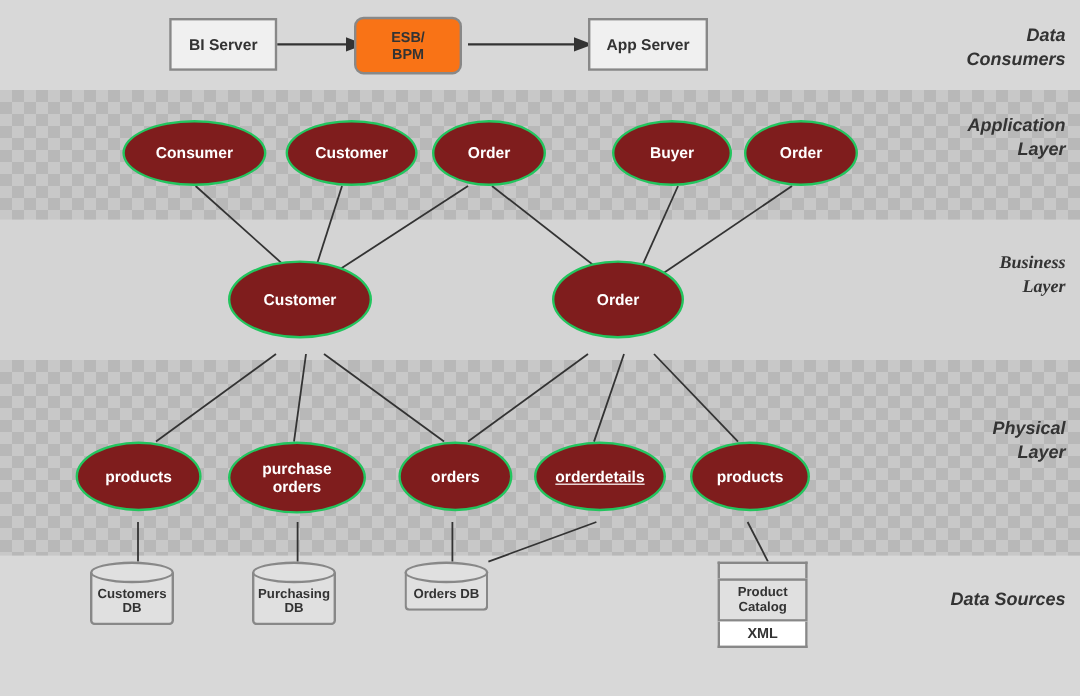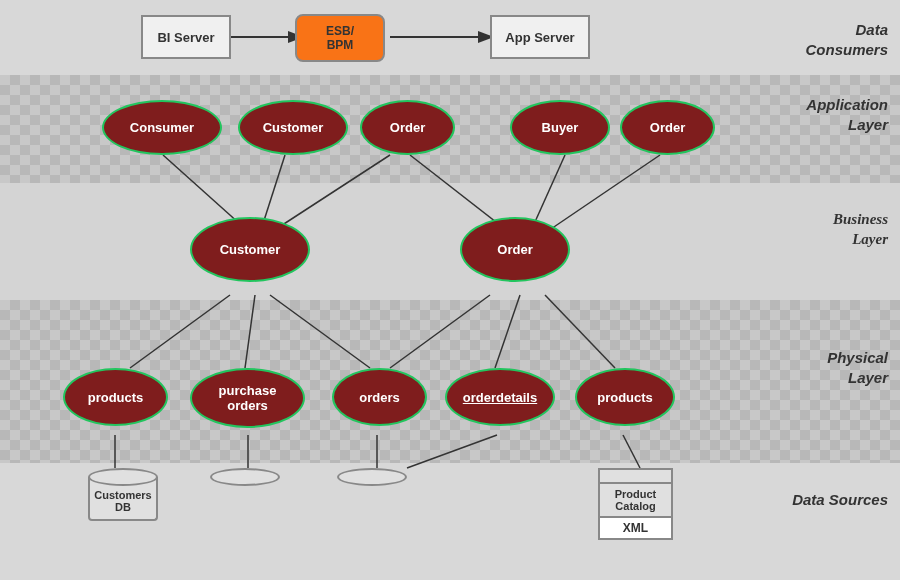--- a/index.html
+++ b/index.html
@@ -311,30 +311,32 @@
 </div>
 
 <div class="oval" style="left:445px; top:368px; width:110px; height:58px;text-decoration:underline;">
   <span>orderdetails</span>
 </div>
 
 <div class="oval" style="left:575px; top:368px; width:100px; height:58px;">
   <span>products</span>
 </div>
 
-<div class="db-node" style="left:75px; top:468px;margin-left:13px;">
+<div class="db-node" style="left:75px; top:468px;">
   <div class="db-top"></div>
   <div class="db-body">Customers DB</div>
 </div>
 
 <div class="db-node" style="left:210px; top:468px;">
   <div class="db-top"></div>
+  <div class="db-body">Purchasing DB</div>
 </div>
 
 <div class="db-node" style="left:337px; top:468px;">
   <div class="db-top"></div>
+  <div class="db-body">Orders DB</div>
 </div>
 
 <div class="catalog-box" style="left:598px; top:468px;">
   <div class="catalog-top"></div>
   <div class="catalog-body">Product<br>Catalog</div>
   <div class="catalog-xml">XML</div>
 </div>
 
 </body></html>

